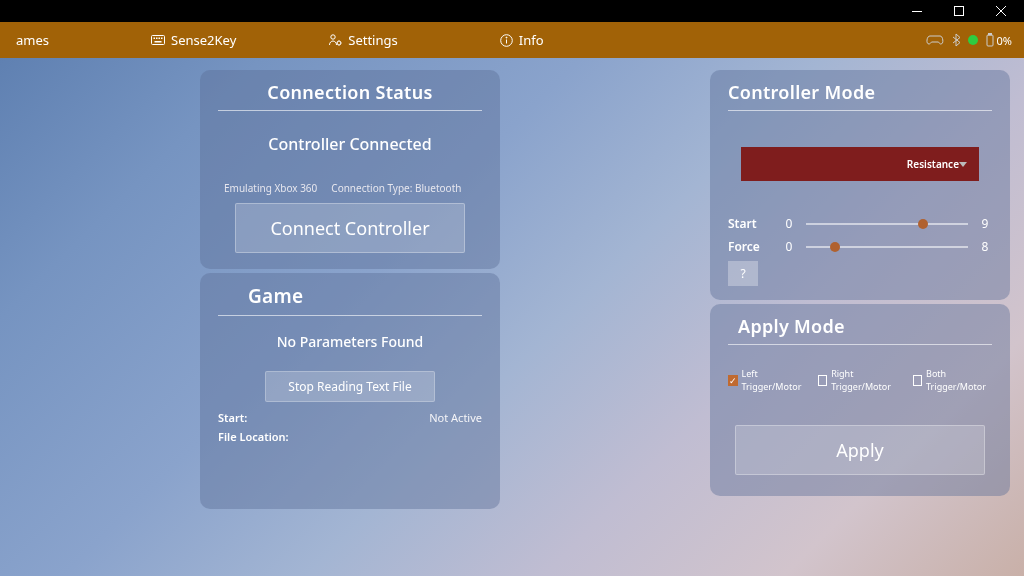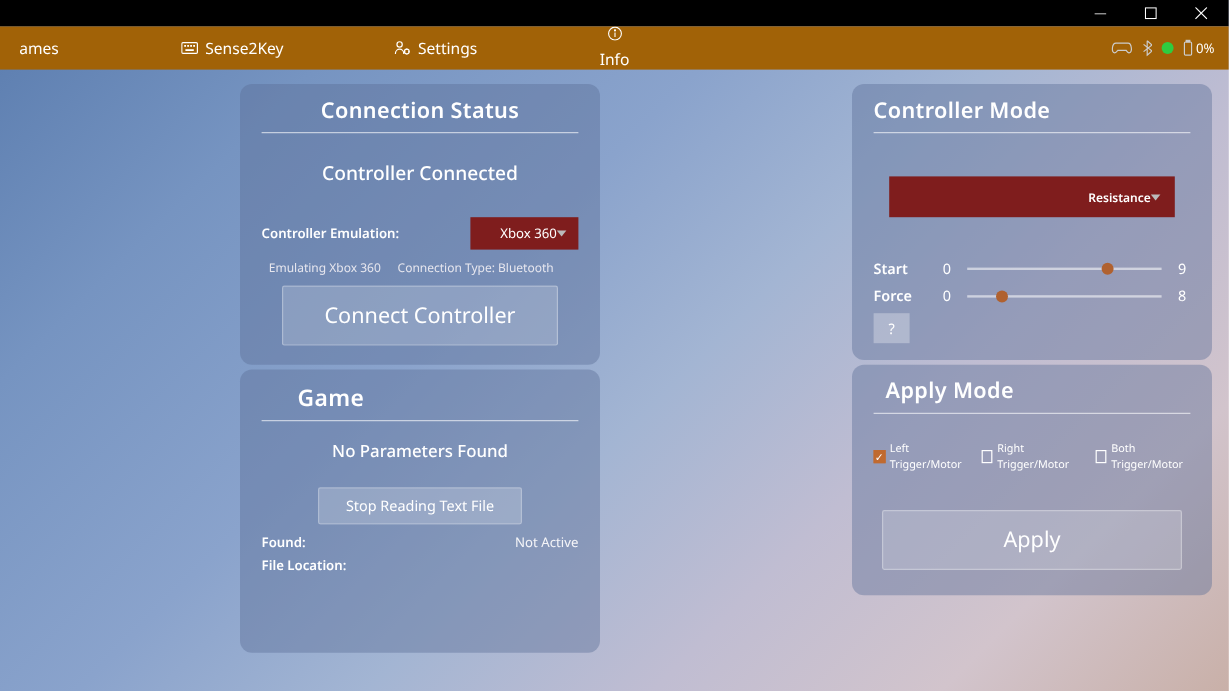--- a/index.html
+++ b/index.html
@@ -119,21 +119,21 @@
   </div>
   <div class="item" style="margin-left:60px;">
     <svg width="14" height="14" viewBox="0 0 14 14" fill="none" stroke="#fff" stroke-width="1">
         <circle cx="5" cy="4" r="2.2"></circle>
         <path d="M1.5 12c0-2.5 1.8-4 3.5-4s3.5 1.5 3.5 4"></path>
         <circle cx="11" cy="10" r="2"></circle>
         <path d="M11 7.5v1M11 11.5v1M8.8 10h1M12.2 10h1"></path>
       </svg>
     <span>Settings</span>
   </div>
-  <div class="item" style="margin-left:70px;flex-direction:column;">
+  <div class="item" style="margin-left:70px;">
     <svg width="13" height="13" viewBox="0 0 13 13" fill="none" stroke="#fff" stroke-width="1">
         <circle cx="6.5" cy="6.5" r="5.8"></circle>
         <line x1="6.5" y1="5.5" x2="6.5" y2="9.5"></line>
         <circle cx="6.5" cy="3.6" r="0.5" fill="#fff"></circle>
       </svg>
     <span>Info</span>
   </div>
   <div class="status">
     <svg width="18" height="12" viewBox="0 0 18 12" fill="none" stroke="#ccc" stroke-width="1">
         <path d="M4 2h10c1.5 0 2.5 1.5 2.8 4 .3 2.5-.5 4-2 4-1 0-1.5-1-2.3-2H5.5C4.7 9 4 10 3 10c-1.5 0-2.3-1.5-2-4C1.3 3.5 2.5 2 4 2z"></path>
@@ -151,40 +151,33 @@
     </div>
   </div>
 </div>
 
 <div class="content">
   <div class="column col-left">
 
     <div class="card">
       <h2>Connection Status</h2>
       <div class="status-text">Controller Connected</div>
-      <div class="row" style="justify-content:space-between; margin-bottom:8px;">
-        <span class="label">Controller Emulation:</span>
-        <div class="select-box">
-          <span>Xbox 360</span>
-          <span class="caret"></span>
-        </div>
-      </div>
       <div class="subrow">
         <span>Emulating Xbox 360</span>
         <span>Connection Type: Bluetooth</span>
       </div>
       <div class="big-btn">Connect Controller</div>
     </div>
 
     <div class="card game-card">
       <h2 class="left">Game</h2>
       <div class="param-text">No Parameters Found</div>
       <div class="med-btn">Stop Reading Text File</div>
       <div class="kv">
-        <span class="k">Found:</span>
+        <span class="k">Start:</span>
         <span class="v">Not Active</span>
       </div>
       <div class="kv">
         <span class="k">File Location:</span>
       </div>
     </div>
   </div>
 
   <div class="column">
 

